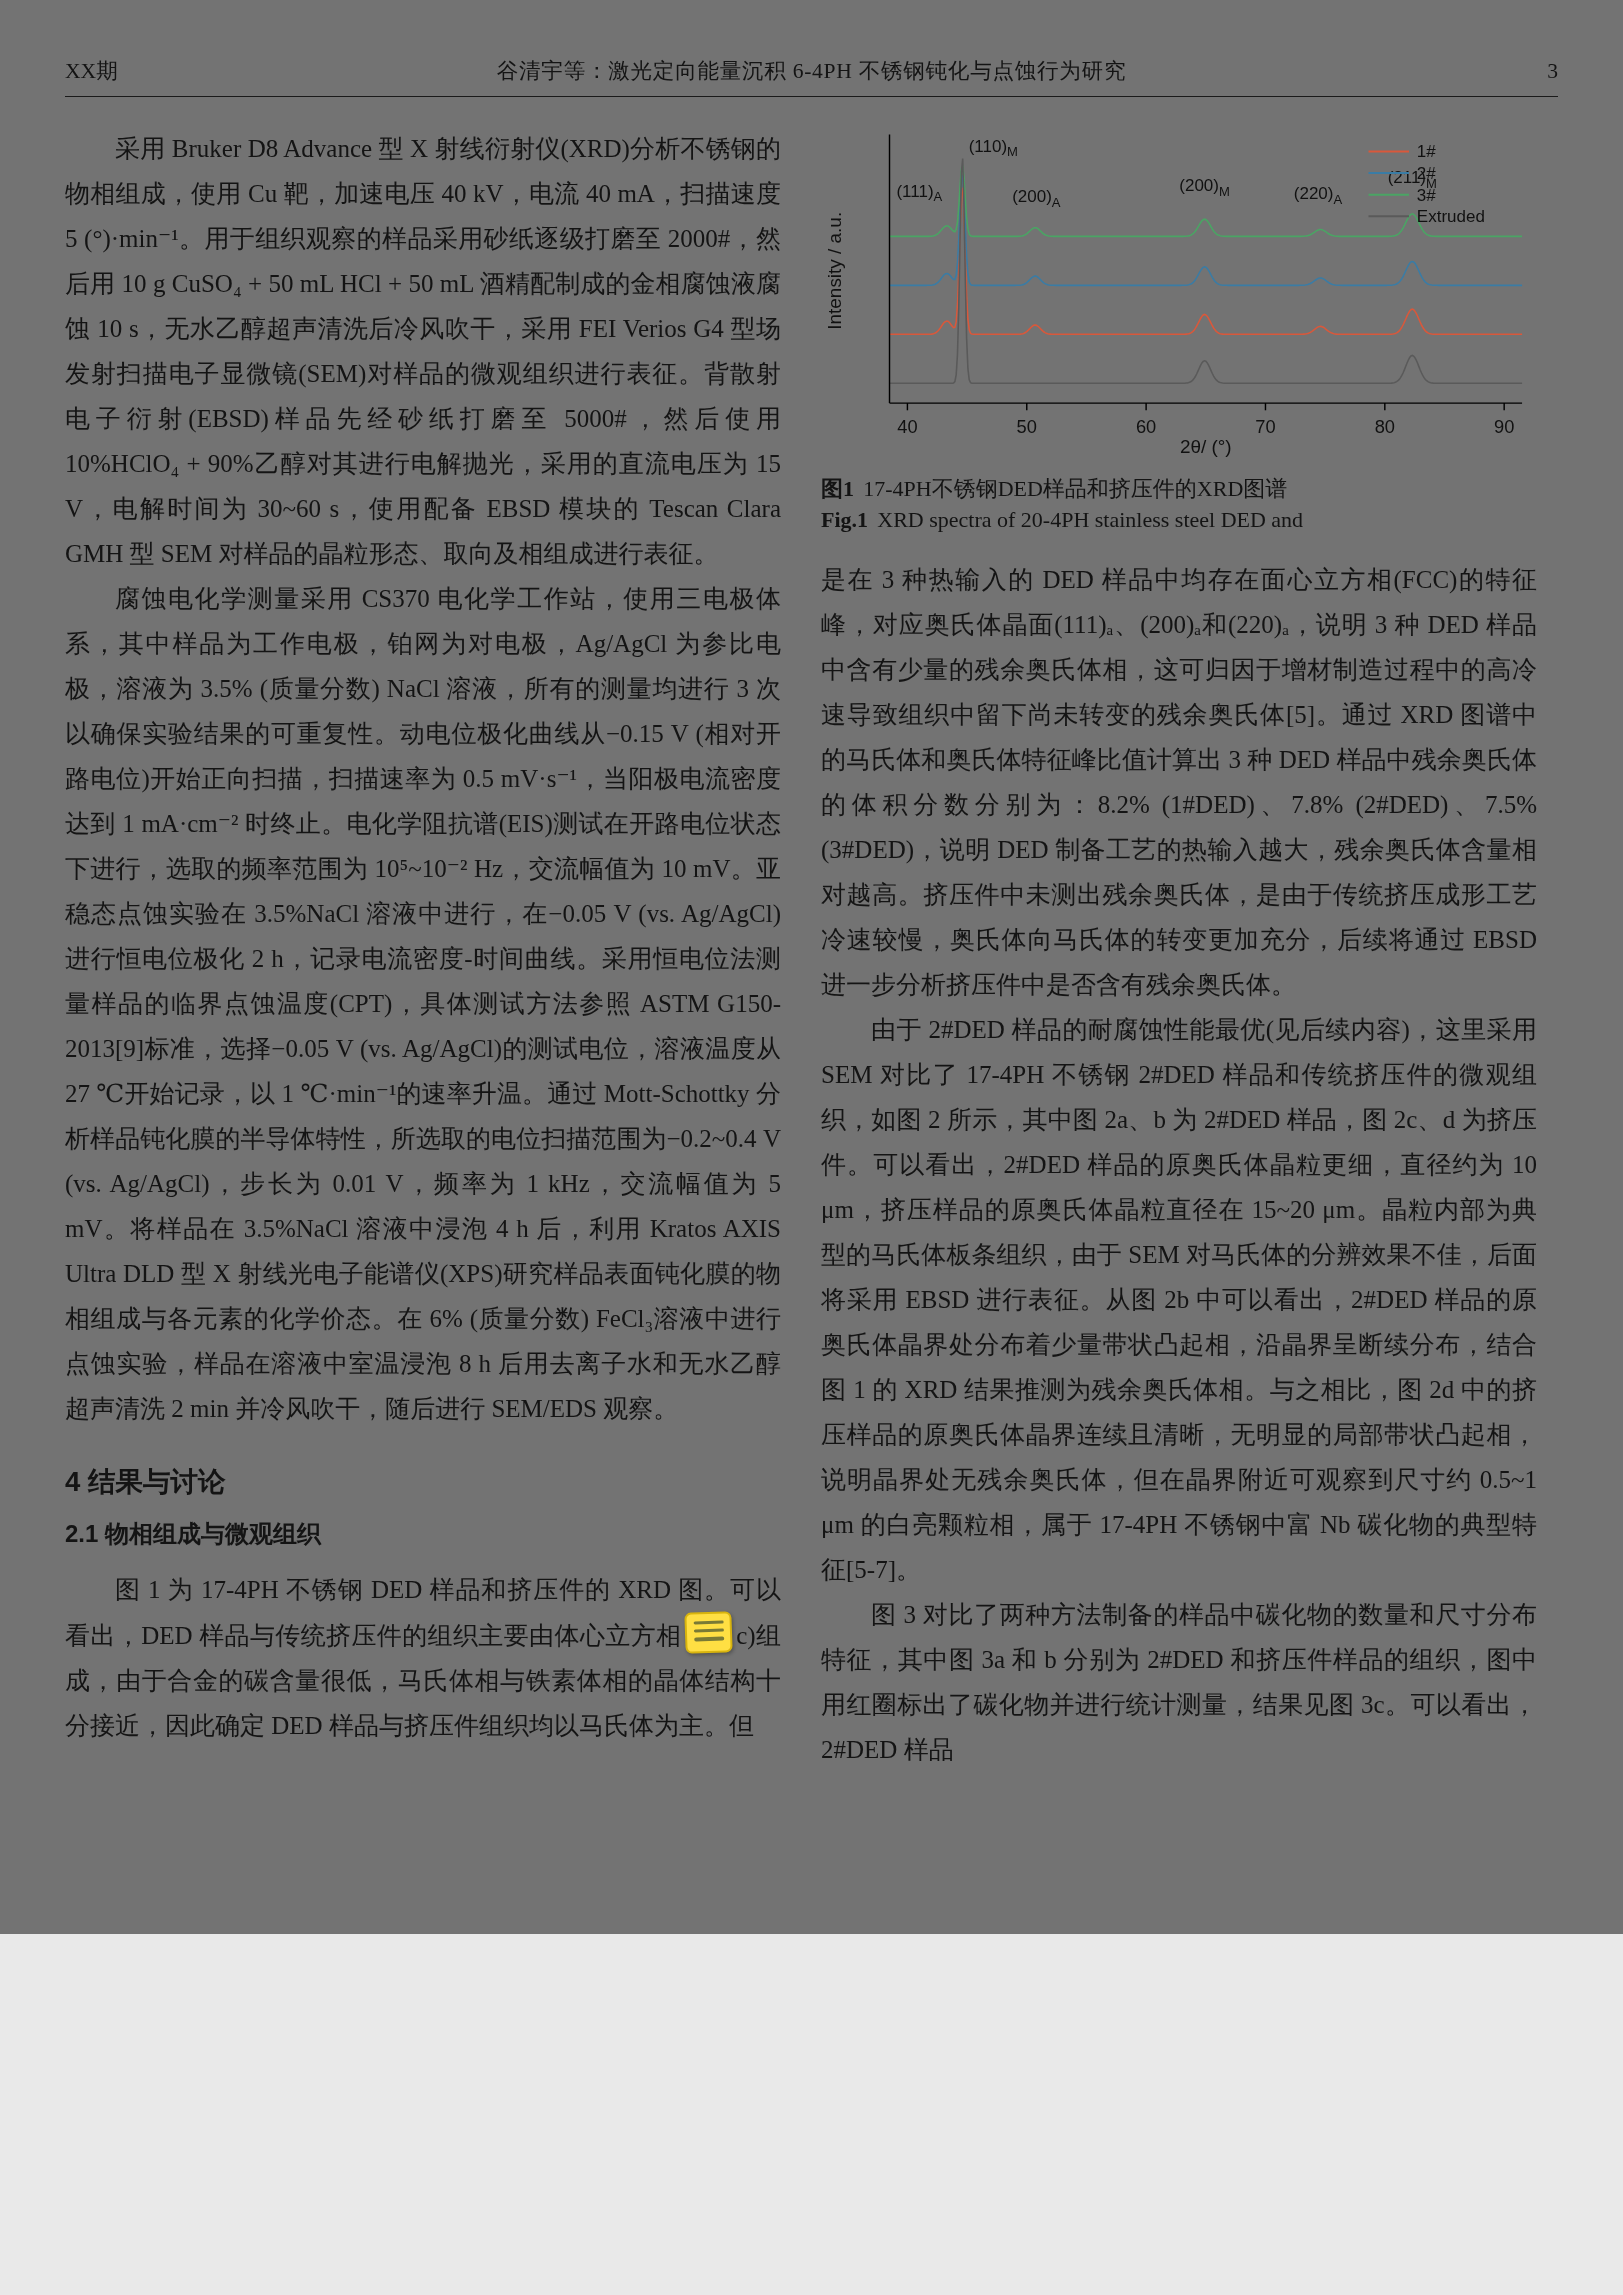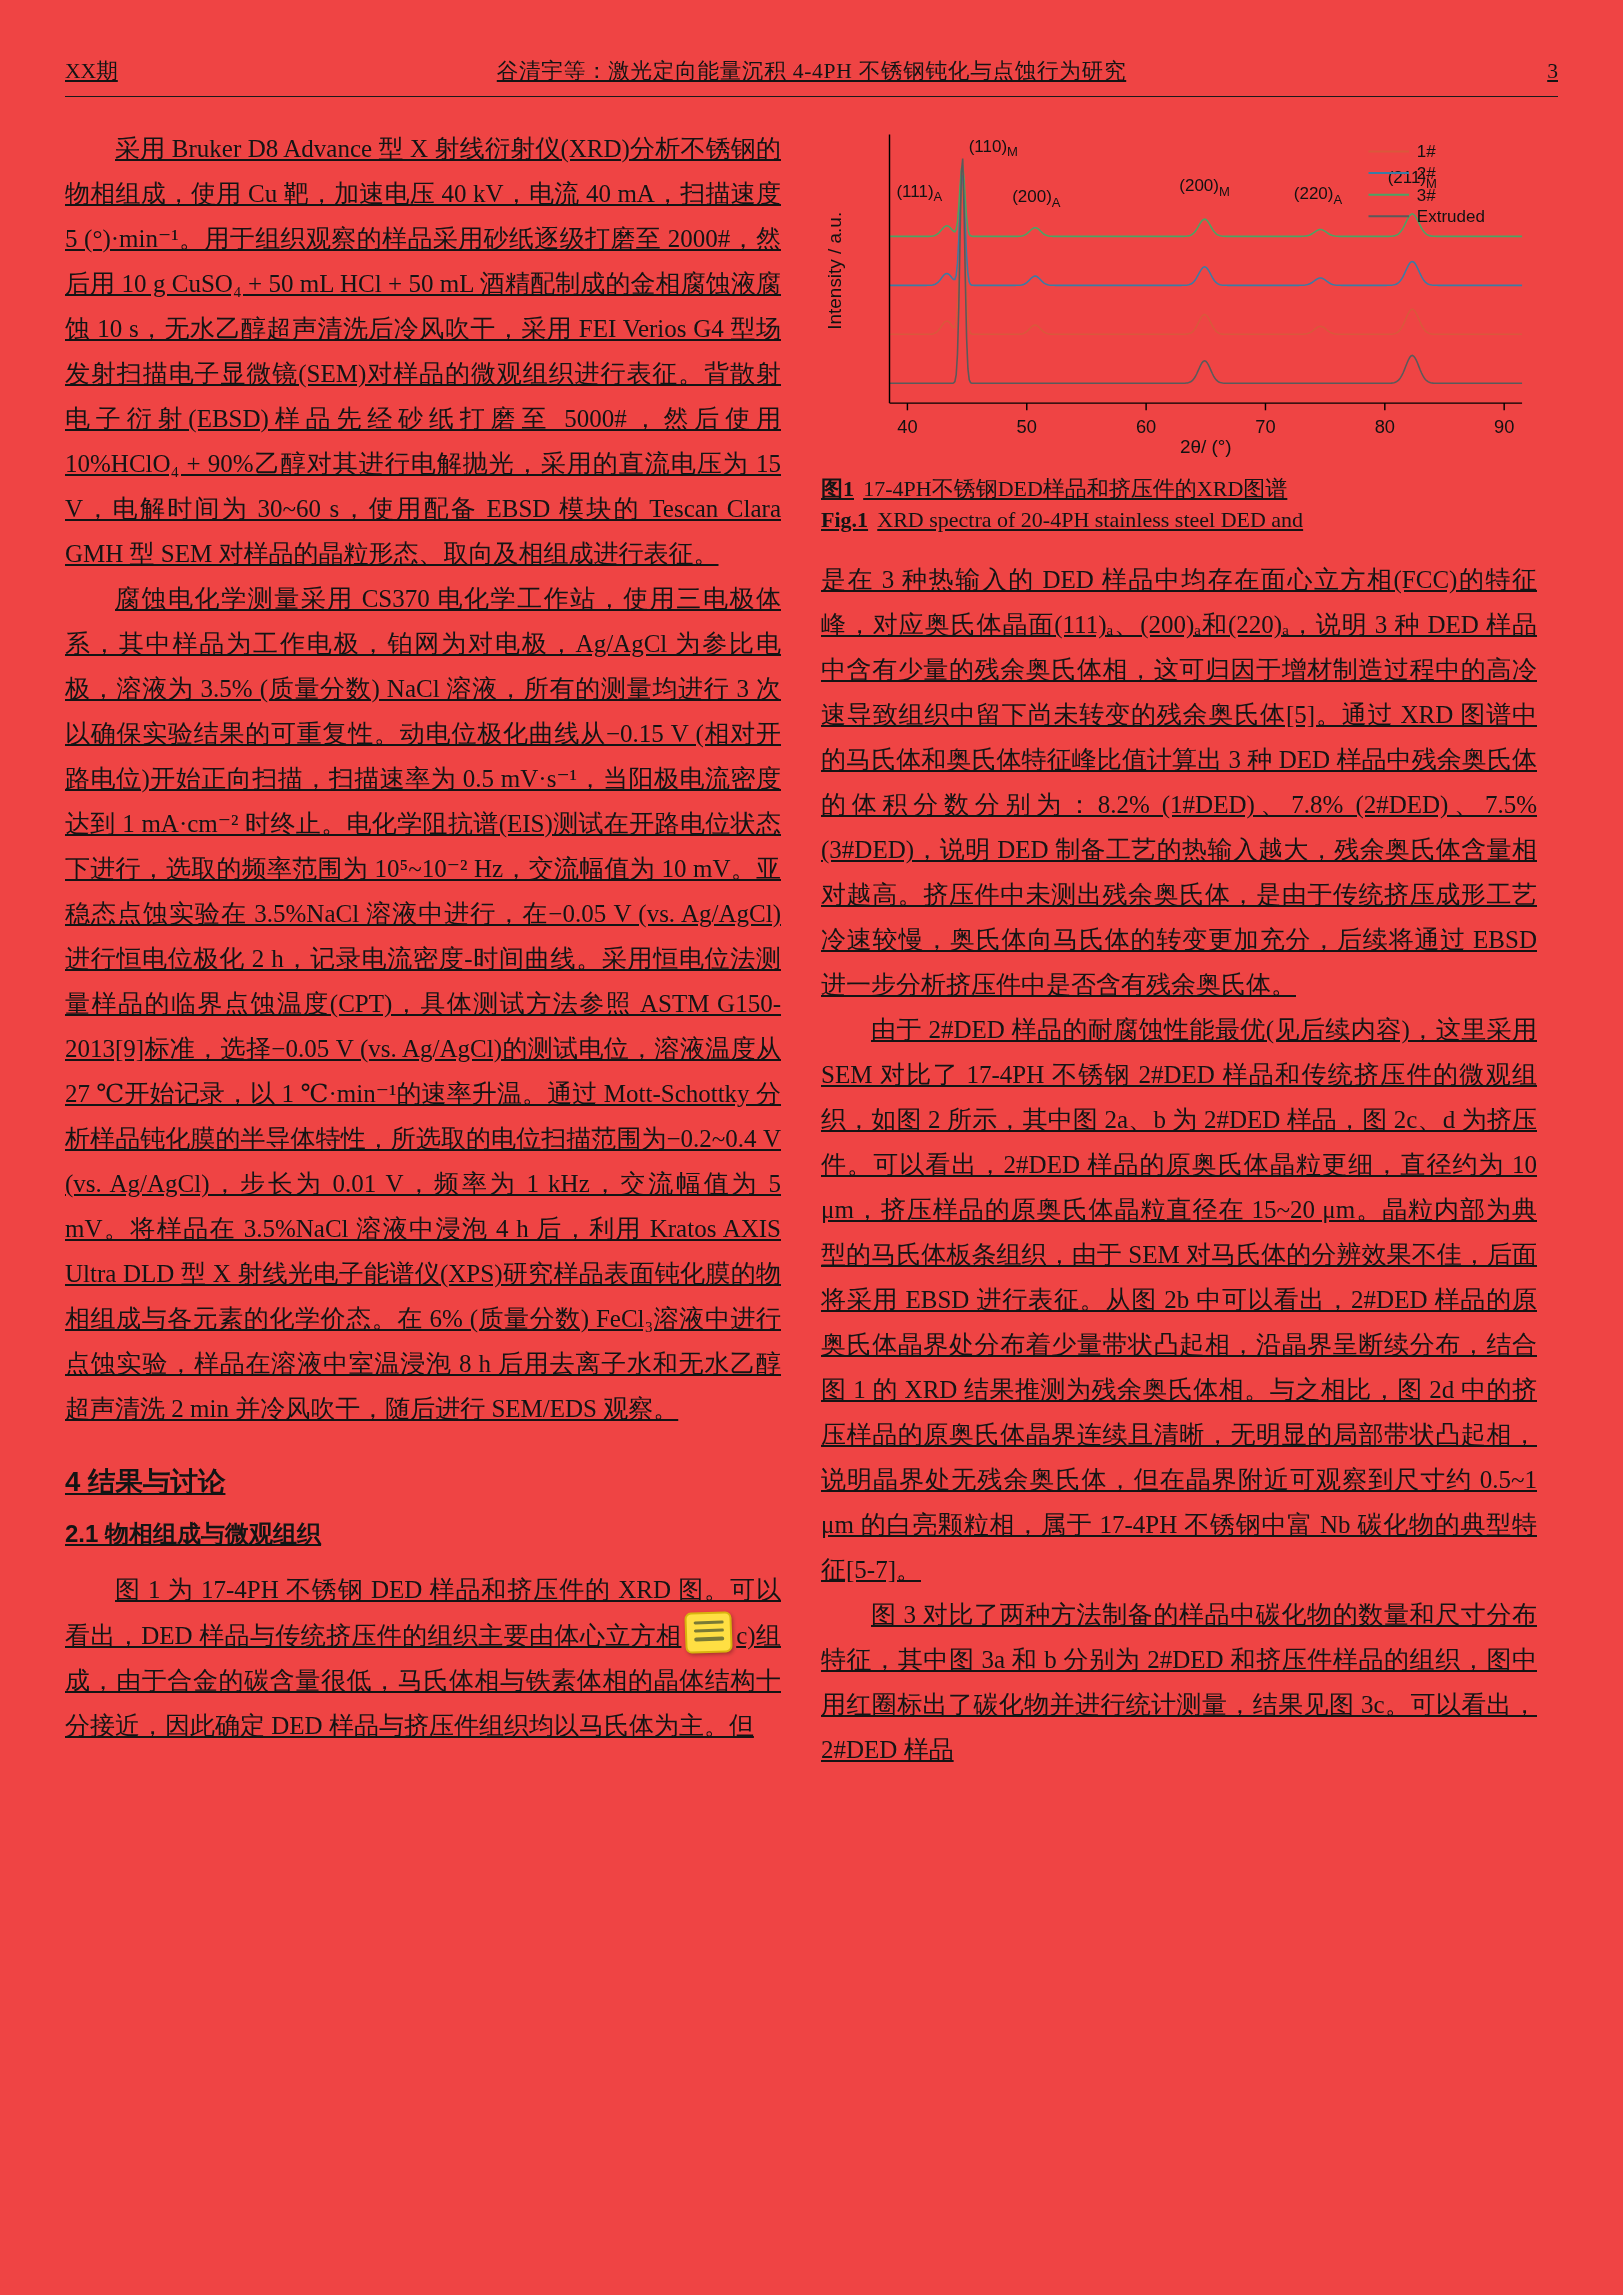--- a/index.html
+++ b/index.html
@@ -1,17 +1,17 @@
 <!DOCTYPE html>
 <html style="font-size:10.5px"><head>
 <meta charset="utf-8">
 <style>
   *{margin:0;padding:0;box-sizing:border-box;}
   body{width:1623px;height:2295px;background:#e9e9e9;font-family:"Liberation Serif","DejaVu Serif",serif;color:#141414;}
-  .page{position:relative;width:1623px;height:2295px;background:#ef4444;padding:56px 65px 0 65px;overflow:hidden;text-decoration:underline;}
+  .page{position:relative;width:1623px;height:1934px;background:#737373;padding:56px 65px 0 65px;overflow:hidden;}
   .header{display:flex;align-items:baseline;font-size:21.6px;}
   .header-left{width:144px;}
   .header-center{flex:1;text-align:center;letter-spacing:0.7px;}
   .header-right{width:144px;text-align:right;}
   .header-rule{height:1.3px;background:#1a1a1a;margin-top:10.5px;}
   .columns{display:flex;gap:40px;margin-top:29px;}
   .col{width:716px;}
   .para{font-size:25px;line-height:45px;text-align:justify;}
   .indent{text-indent:50px;}
   h2.sec{font-family:"Liberation Sans","DejaVu Sans",sans-serif;font-size:27.5px;font-weight:bold;margin:33px 0 18.3px;}
@@ -23,21 +23,21 @@
   .note-icon{display:inline-block;width:47px;height:41px;border:2px solid #d8b40e;border-radius:6.5px;vertical-align:-9.2px;margin:0 3.9px;padding:6.5px;box-shadow:1.3px 2px 3.9px rgba(0,0,0,.28);transform:rotate(-2deg);}
   .note-icon .nl{display:block;height:3.3px;background:#7a7a35;border-radius:2px;margin-bottom:5.2px;}
 </style>
 </head>
 <body>
 
 <div class="page">
 
   <div class="header">
     <span class="header-left">XX期</span>
-    <span class="header-center">谷清宇等：激光定向能量沉积 4-4PH 不锈钢钝化与点蚀行为研究</span>
+    <span class="header-center">谷清宇等：激光定向能量沉积 6-4PH 不锈钢钝化与点蚀行为研究</span>
     <span class="header-right">3</span>
   </div>
   <div class="header-rule"></div>
 
   <div class="columns">
 
     <div class="col">
       <p class="para indent">采用 Bruker D8 Advance 型 X 射线衍射仪(XRD)分析不锈钢的物相组成，使用 Cu 靶，加速电压 40 kV，电流 40 mA，扫描速度 5 (°)·min⁻¹。用于组织观察的样品采用砂纸逐级打磨至 2000#，然后用 10 g CuSO₄ + 50 mL HCl + 50 mL 酒精配制成的金相腐蚀液腐蚀 10 s，无水乙醇超声清洗后冷风吹干，采用 FEI Verios G4 型场发射扫描电子显微镜(SEM)对样品的微观组织进行表征。背散射电子衍射(EBSD)样品先经砂纸打磨至 5000#，然后使用 10%HClO₄ + 90%乙醇对其进行电解抛光，采用的直流电压为 15 V，电解时间为 30~60 s，使用配备 EBSD 模块的 Tescan Clara GMH 型 SEM 对样品的晶粒形态、取向及相组成进行表征。</p>
       <p class="para indent">腐蚀电化学测量采用 CS370 电化学工作站，使用三电极体系，其中样品为工作电极，铂网为对电极，Ag/AgCl 为参比电极，溶液为 3.5% (质量分数) NaCl 溶液，所有的测量均进行 3 次以确保实验结果的可重复性。动电位极化曲线从−0.15 V (相对开路电位)开始正向扫描，扫描速率为 0.5 mV·s⁻¹，当阳极电流密度达到 1 mA·cm⁻² 时终止。电化学阻抗谱(EIS)测试在开路电位状态下进行，选取的频率范围为 10⁵~10⁻² Hz，交流幅值为 10 mV。亚稳态点蚀实验在 3.5%NaCl 溶液中进行，在−0.05 V (vs. Ag/AgCl)进行恒电位极化 2 h，记录电流密度-时间曲线。采用恒电位法测量样品的临界点蚀温度(CPT)，具体测试方法参照 ASTM G150-2013[9]标准，选择−0.05 V (vs. Ag/AgCl)的测试电位，溶液温度从 27 ℃开始记录，以 1 ℃·min⁻¹的速率升温。通过 Mott-Schottky 分析样品钝化膜的半导体特性，所选取的电位扫描范围为−0.2~0.4 V (vs. Ag/AgCl)，步长为 0.01 V，频率为 1 kHz，交流幅值为 5 mV。将样品在 3.5%NaCl 溶液中浸泡 4 h 后，利用 Kratos AXIS Ultra DLD 型 X 射线光电子能谱仪(XPS)研究样品表面钝化膜的物相组成与各元素的化学价态。在 6% (质量分数) FeCl₃溶液中进行点蚀实验，样品在溶液中室温浸泡 8 h 后用去离子水和无水乙醇超声清洗 2 min 并冷风吹干，随后进行 SEM/EDS 观察。</p>
       <h2 class="sec">4 结果与讨论</h2>

